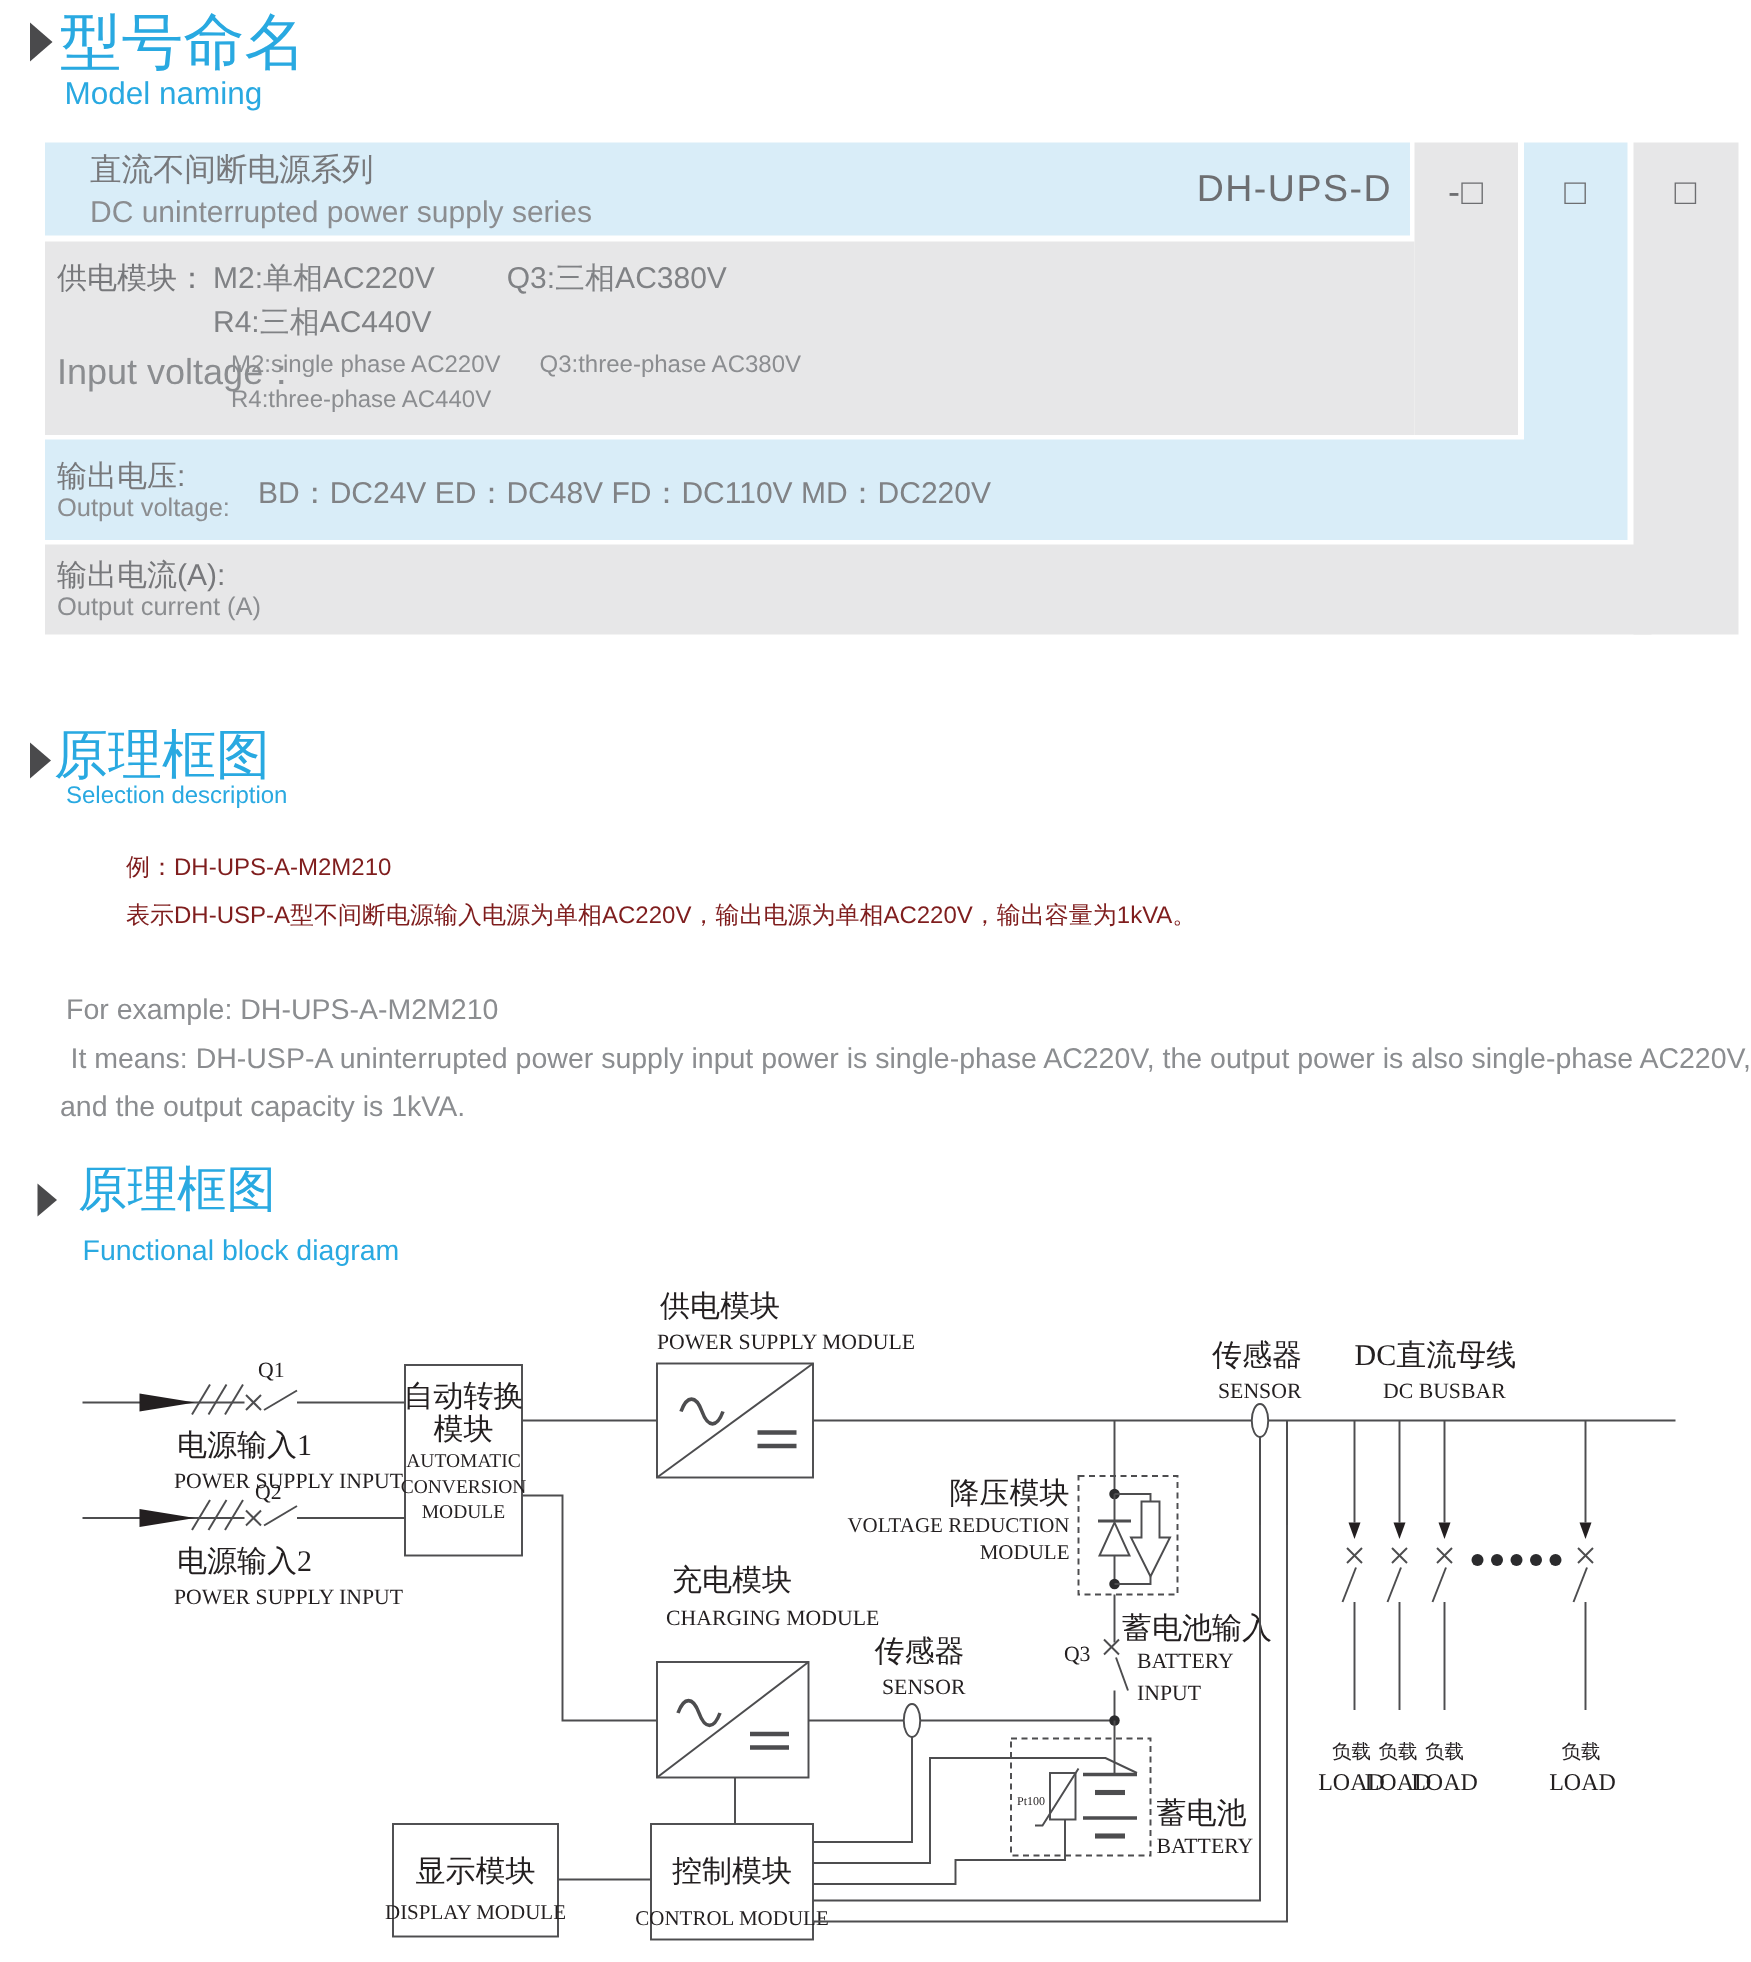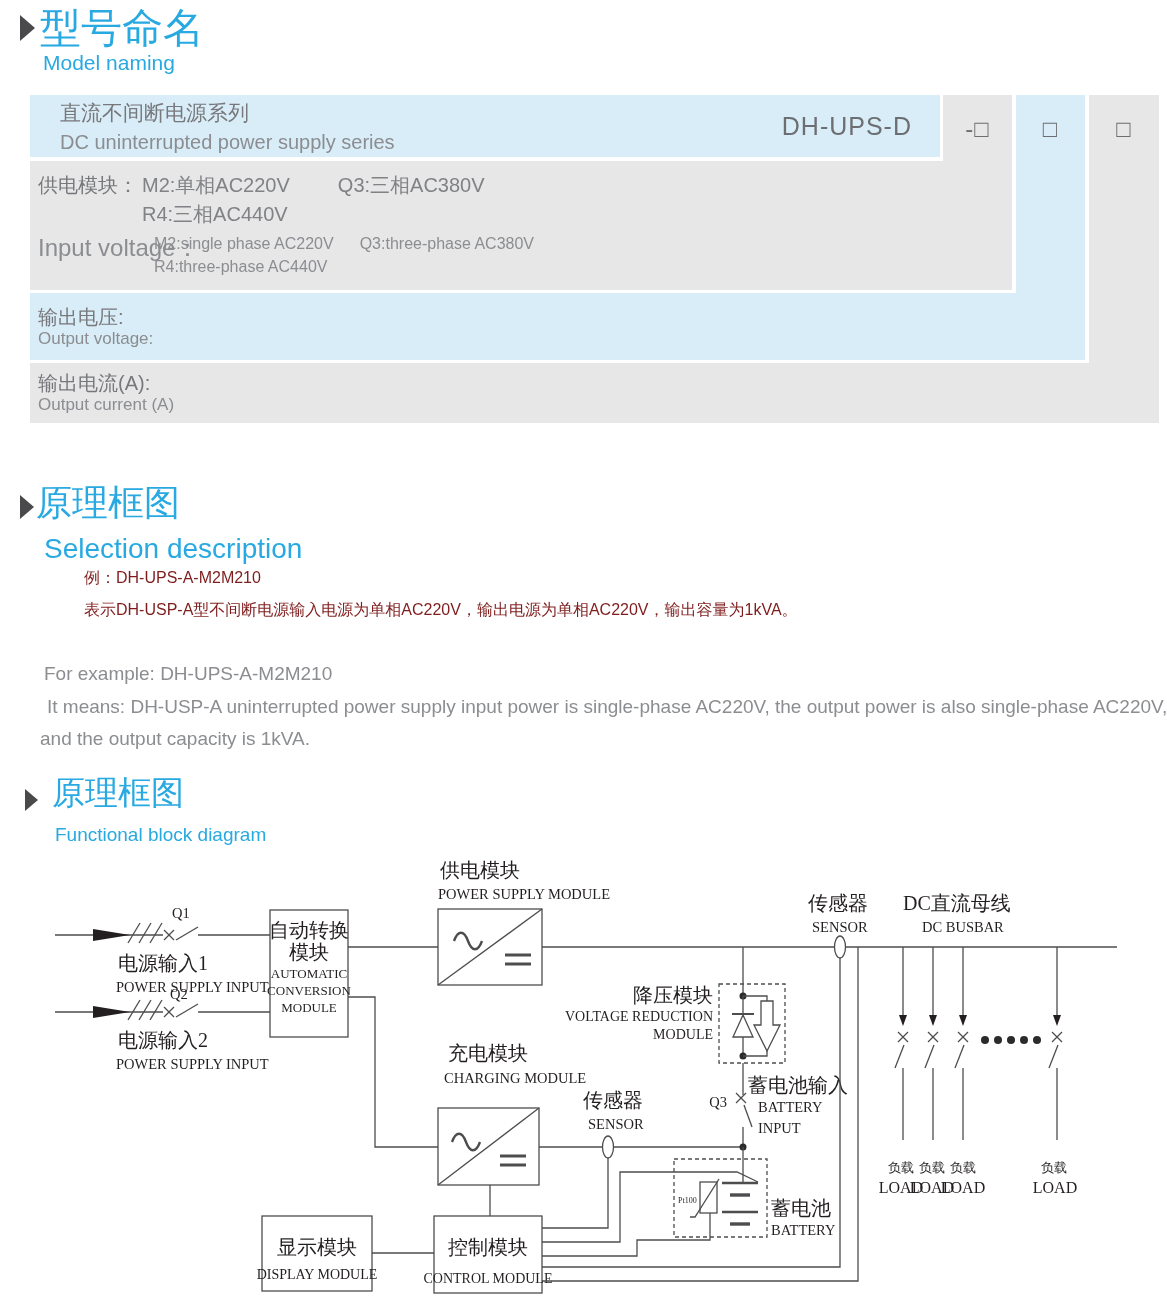--- a/index.html
+++ b/index.html
@@ -9,28 +9,28 @@
   
   .tri{width:0;height:0;border-style:solid;border-color:transparent;border-left-color:#4a4a4c;}
   .tri1{left:20px;top:15px;border-width:13px 0 13px 15px;}
   .tri2{left:20px;top:495px;border-width:12px 0 12px 14px;}
   .tri3{left:25px;top:789px;border-width:11px 0 11px 13px;}
   
   .hblue{color:#29a9e1;white-space:nowrap;}
   .h1zh{left:40px;top:1px;font-size:41px;}
   .h1en{left:43px;top:51px;font-size:21px;}
   .h2zh{left:36px;top:479px;font-size:36px;}
-  .h2en{left:44px;top:533px;font-size:28px;}
+  .h2en{left:44px;top:522px;font-size:16px;}
   .h3zh{left:52px;top:771px;font-size:33px;}
   .h3en{left:55px;top:824px;font-size:19px;}
   
   .r-blue{background:#d9edf8;}
   .r-gray{background:#e7e7e8;}
   .row1{left:30px;top:95px;width:910px;height:62px;display:flex;align-items:center;
-        justify-content:space-between;padding:0 28px 0 30px;box-sizing:border-box;}
+        justify-content:space-between;padding:0 12px 0 30px;box-sizing:border-box;}
   .col1{left:943px;top:95px;width:69px;height:195px;}
   .col2{left:1016px;top:95px;width:69px;height:265px;}
   .col3{left:1089px;top:95px;width:70px;height:328px;}
   .colsym{text-align:center;padding-top:20px;font-size:24px;color:#6d6e71;letter-spacing:1px;}
   .row2{left:30px;top:161px;width:913px;height:129px;}
   .row3{left:30px;top:293px;width:986px;height:67px;}
   .row4{left:30px;top:363px;width:1059px;height:60px;padding-left:12px;}
   .zh{color:#77787b;font-size:20px;white-space:nowrap;}
   .en{color:#8b8d90;font-size:17px;white-space:nowrap;}
   .val{color:#808285;font-size:20px;white-space:nowrap;}
@@ -93,20 +93,21 @@
     <div class="abs en" style="left:8px;top:71px;font-size:24px;">Input voltage：</div>
     <div class="abs envl" style="left:124px;top:74px;">
       <span class="gap20">M2:single phase AC220V</span><span>Q3:three-phase AC380V</span>
     </div>
     <div class="abs envl" style="left:124px;top:97px;">R4:three-phase AC440V</div>
   </div>
 
   <div class="abs r-blue row3">
     <div class="abs zh" style="left:8px;top:11px;">输出电压:</div>
     <div class="abs en" style="left:8px;top:36px;">Output voltage:</div>
+    <div class="abs val" style="left:142px;top:22px;">BD：DC24V  ED：DC48V  FD：DC110V  MD：DC220V</div>
   </div>
 
   <div class="abs r-gray row4">
     <div class="abs zh" style="left:8px;top:7px;">输出电流(A):</div>
     <div class="abs en" style="left:8px;top:32px;">Output current (A)</div>
   </div>
 
   <span class="abs tri tri2"></span>
   <div class="abs hblue h2zh">原理框图</div>
   <div class="abs hblue h2en">Selection description</div>

